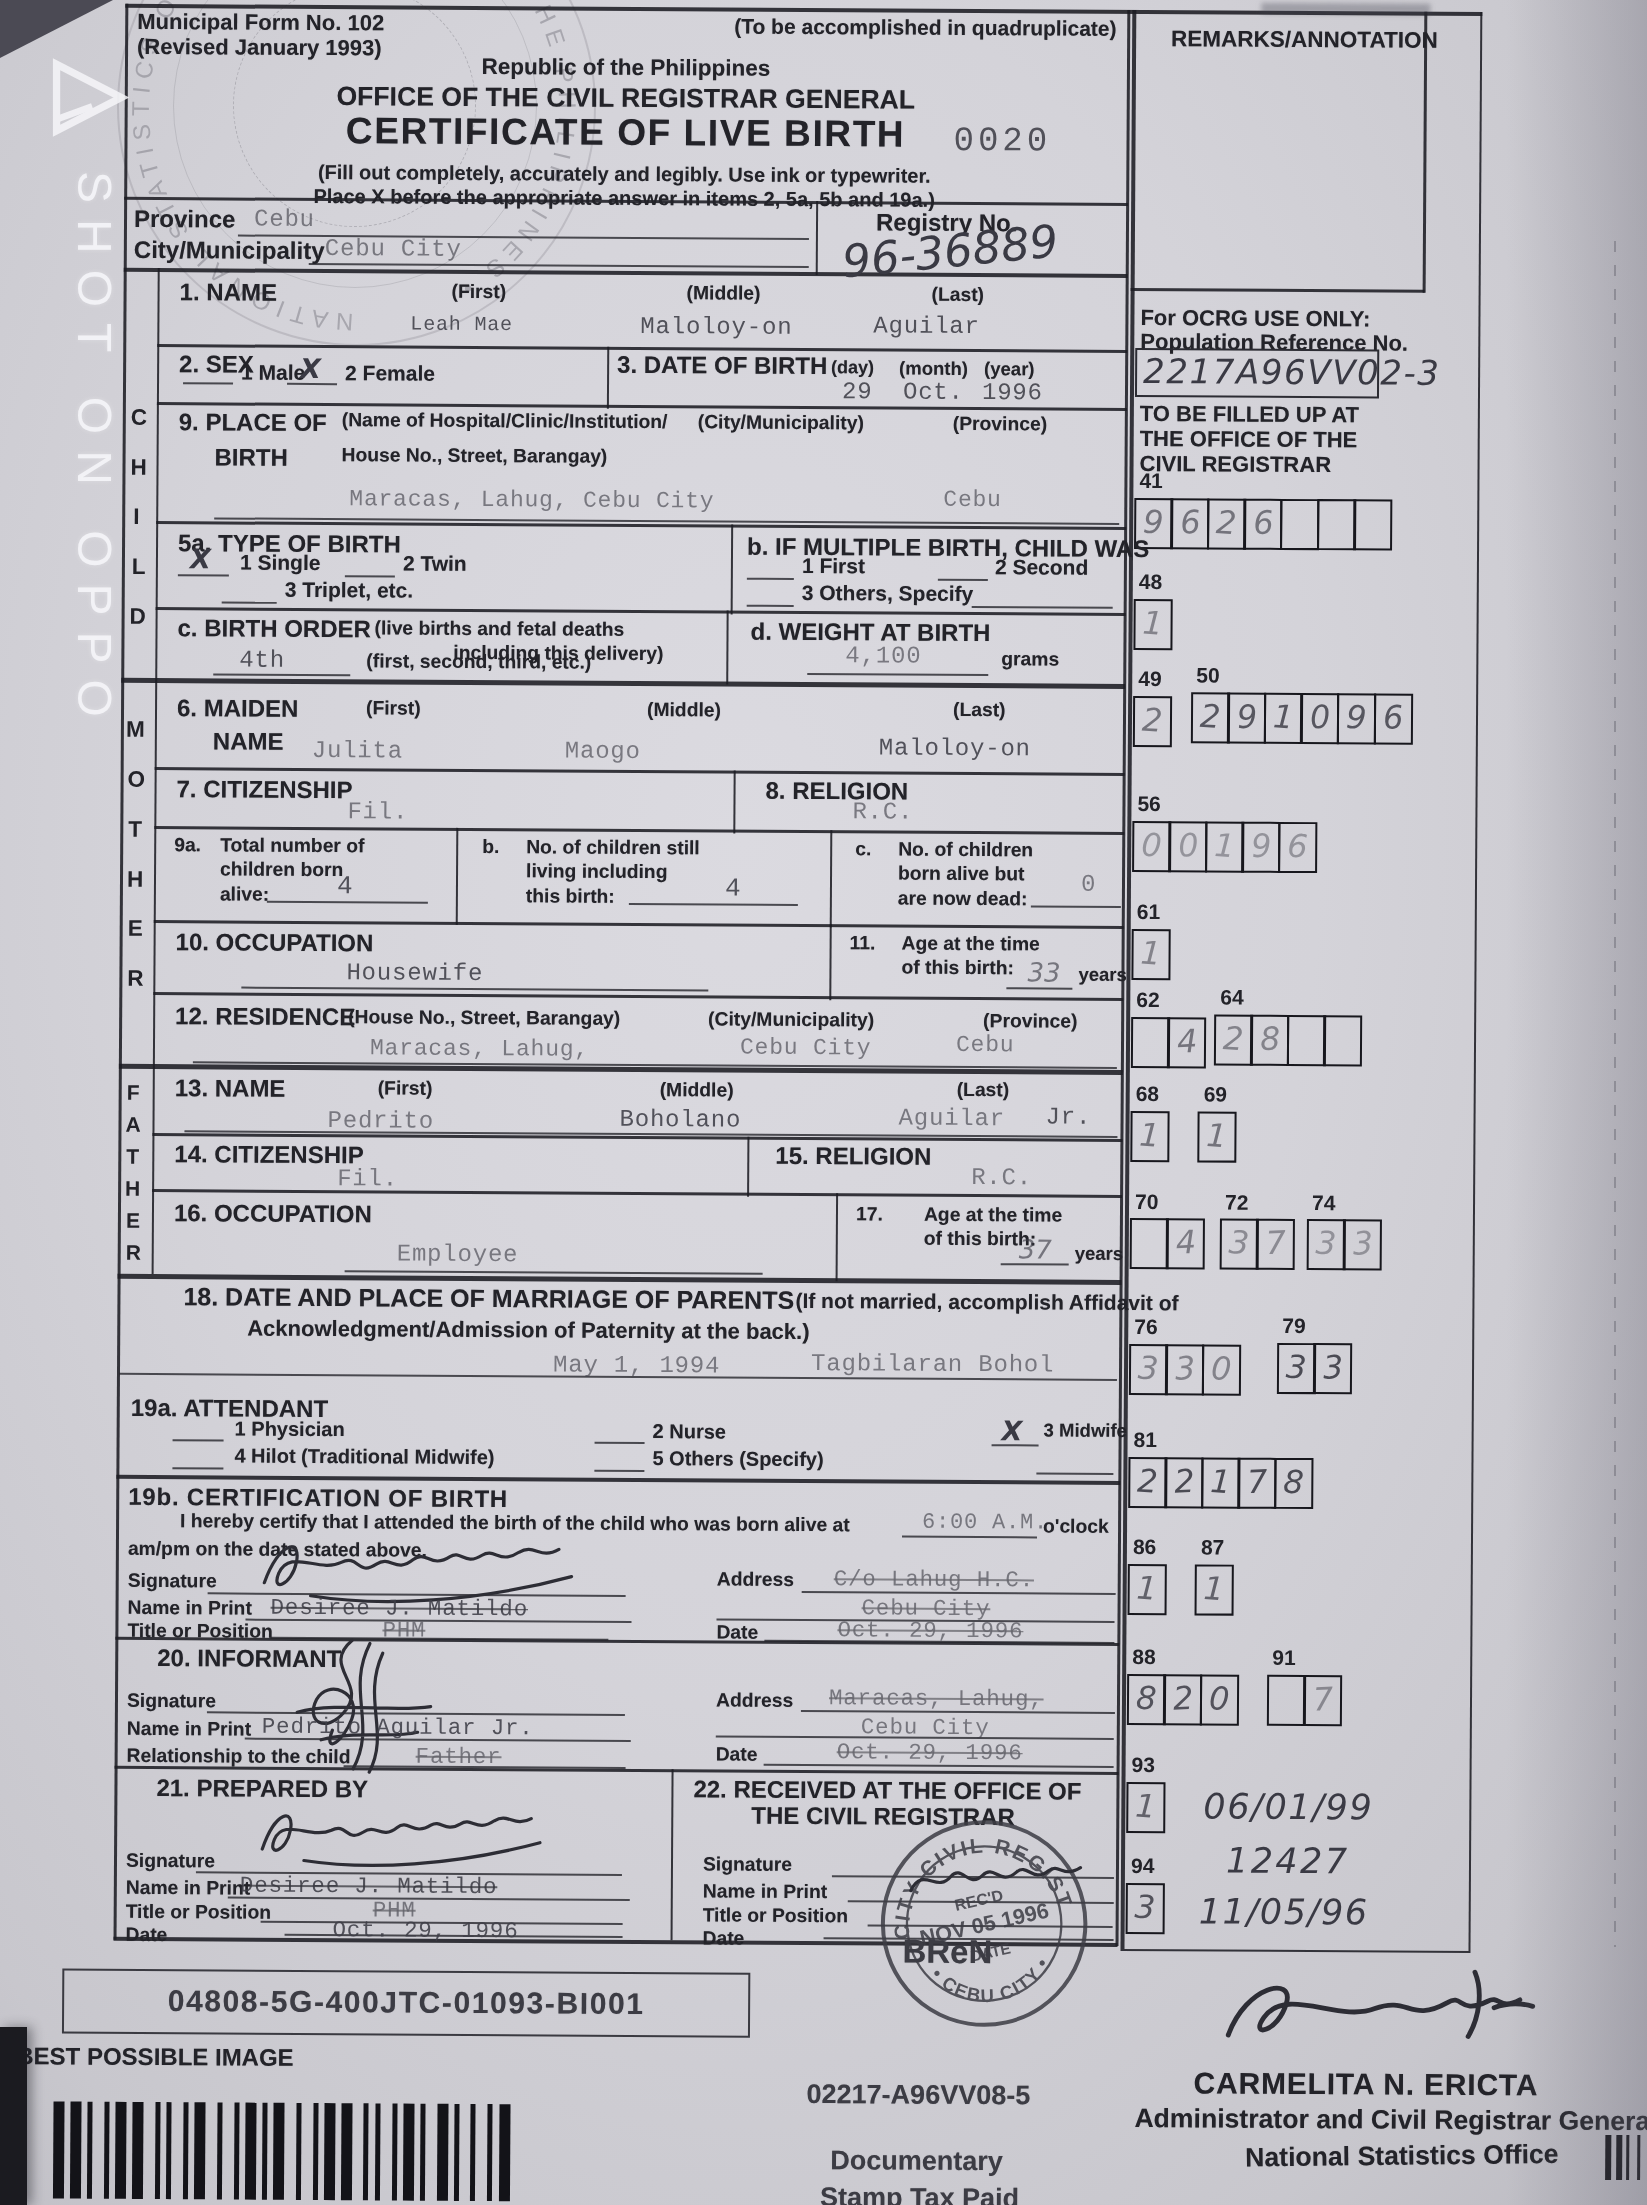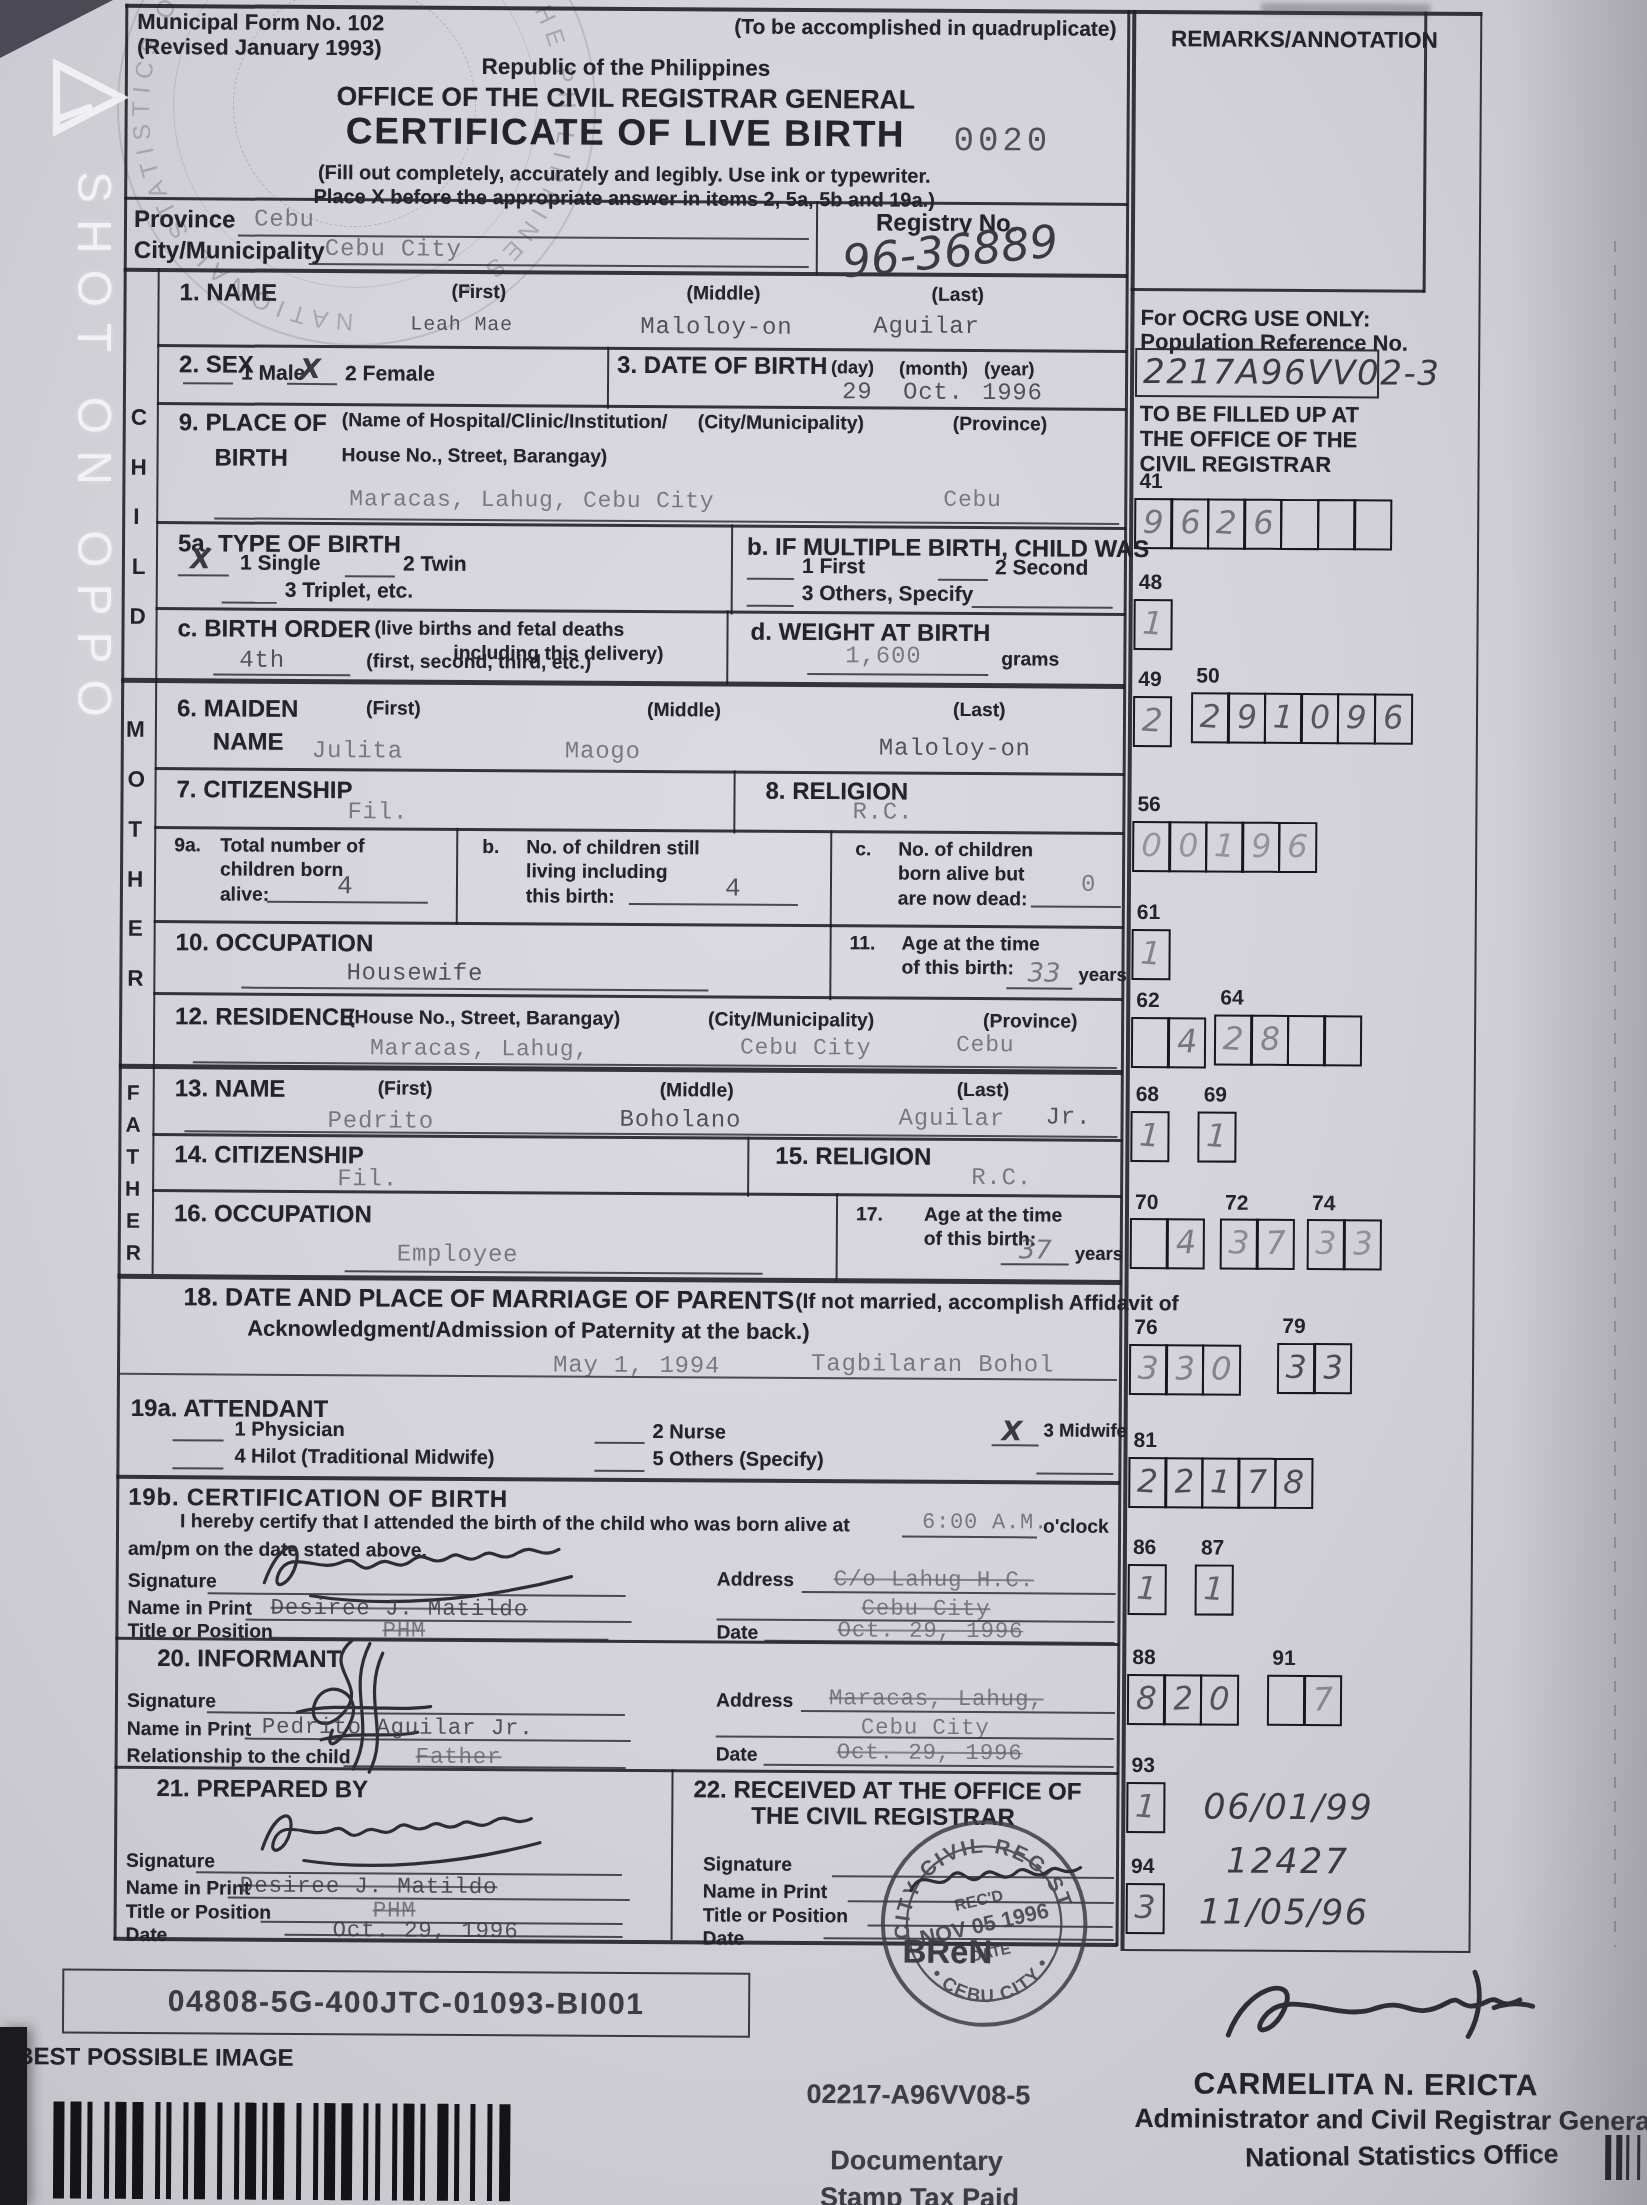--- a/index.html
+++ b/index.html
@@ -285,21 +285,21 @@
     <div class="lbl" style="left:799px;top:554px;font-size:21px;">1 First</div>
     <div class="lbl" style="left:992px;top:554px;font-size:21px;">2 Second</div>
     <div class="lbl" style="left:799px;top:581px;font-size:21px;">3 Others, Specify</div>
 
     <div class="lbl" style="left:175px;top:618px;font-size:24px;">c. BIRTH ORDER</div>
     <div class="lbl" style="left:372px;top:620px;font-size:19.3px;">(live births and fetal deaths</div>
     <div class="lbl" style="left:451px;top:644px;font-size:19.3px;">including this delivery)</div>
     <div class="typed" style="left:237px;top:650px;font-size:24px;">4th</div>
     <div class="lbl" style="left:364px;top:653px;font-size:19.3px;">(first, second, third, etc.)</div>
     <div class="lbl" style="left:748px;top:618px;font-size:24px;">d. WEIGHT AT BIRTH</div>
-    <div class="typed fade" style="left:843px;top:642px;font-size:24px;">1,600</div>
+    <div class="typed fade" style="left:843px;top:642px;font-size:24px;">4,100</div>
     <div class="lbl" style="left:999px;top:647px;font-size:19.3px;">grams</div>
 
     <div class="side" style="left:124px;top:721px;font-size:22.5px;">M</div>
     <div class="side" style="left:126px;top:771px;font-size:22.5px;">O</div>
     <div class="side" style="left:127px;top:821px;font-size:22.5px;">T</div>
     <div class="side" style="left:126px;top:871px;font-size:22.5px;">H</div>
     <div class="side" style="left:127px;top:920px;font-size:22.5px;">E</div>
     <div class="side" style="left:127px;top:970px;font-size:22.5px;">R</div>
 
     <div class="lbl" style="left:175px;top:698px;font-size:24px;">6. MAIDEN</div>

